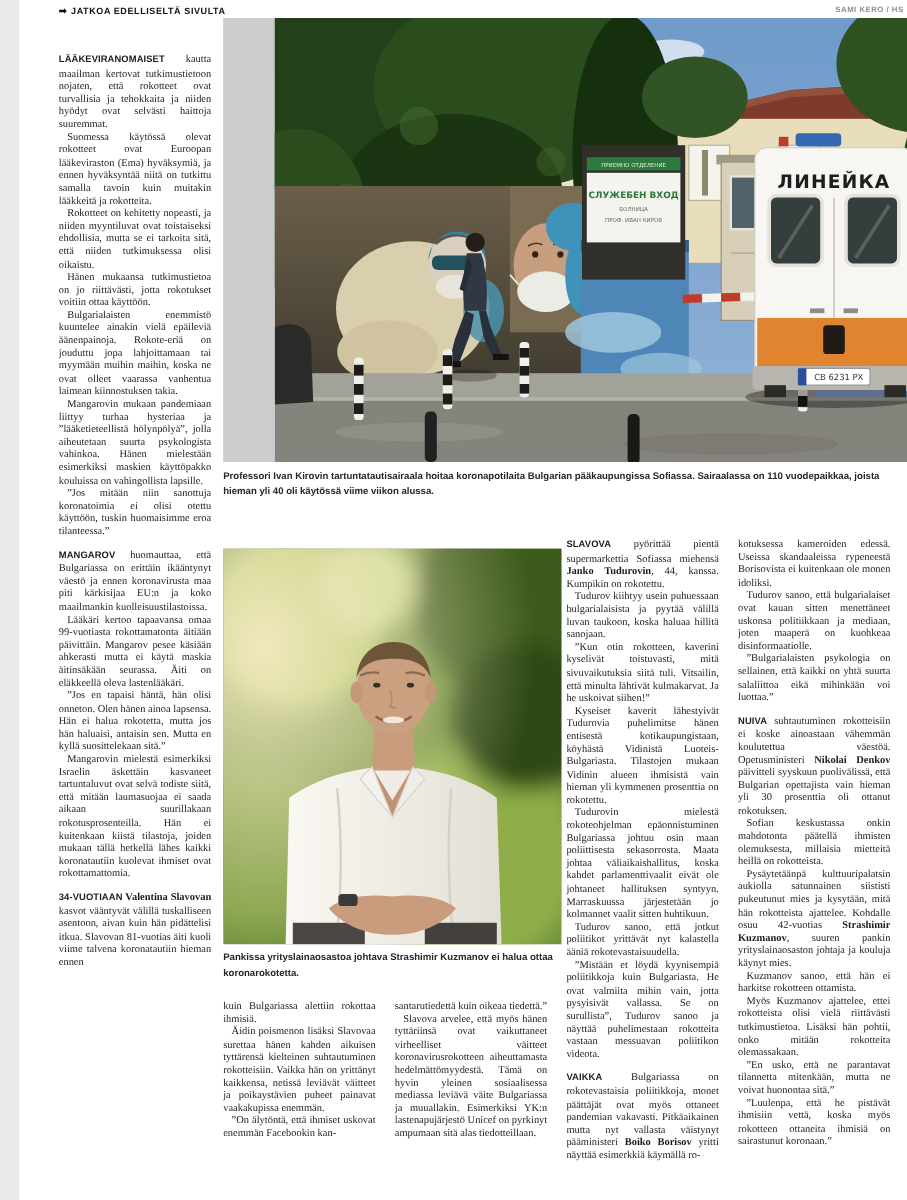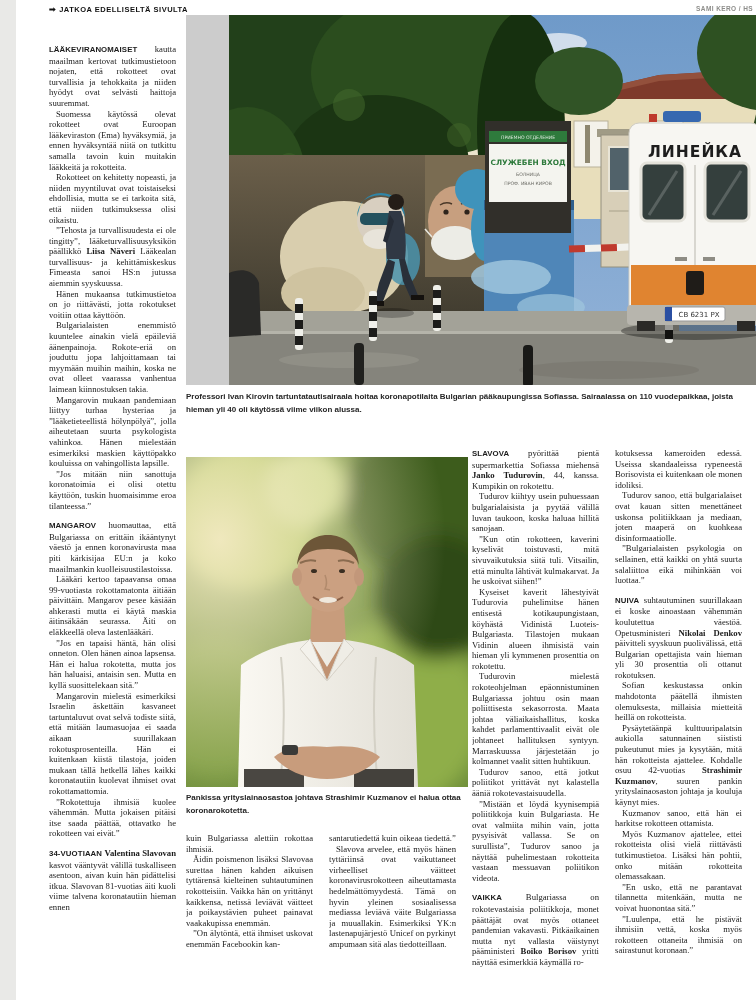--- a/index.html
+++ b/index.html
@@ -265,30 +265,28 @@
         <rect x="96" y="288" width="16" height="10" rx="3" fill="#3a3a38"></rect>
       </g>
     </svg>
   </div>
   <div class="caption" id="portraitCaption">Pankissa yrityslainaosastoa johtava Strashimir Kuzmanov ei halua ottaa koronarokotetta.</div>
 
   <div class="col" id="col1">
       <p class="noindent"><span class="lead">LÄÄKEVIRANOMAISET</span><span> kautta maailman kertovat tutkimustietoon nojaten, että rokotteet ovat turvallisia ja tehokkaita ja niiden hyödyt ovat selvästi haittoja suuremmat.</span></p>
       <p><span>Suomessa käytössä olevat rokotteet ovat Euroopan lääkeviraston (Ema) hyväksymiä, ja ennen hyväksyntää niitä on tutkittu samalla tavoin kuin muitakin lääkkeitä ja rokotteita.</span></p>
       <p><span>Rokotteet on kehitetty nopeasti, ja niiden myyntiluvat ovat toistaiseksi ehdollisia, mutta se ei tarkoita sitä, että niiden tutkimuksessa olisi oikaistu.</span></p>
-      <p><span>”Tehosta ja turvallisuudesta ei ole tingitty”, lääketurvallisuusyksikön päällikkö </span><span class="bold">Liisa Näveri</span><span> Lääkealan turvallisuus- ja kehittämiskeskus Fimeasta sanoi HS:n jutussa aiemmin syyskuussa.</span></p>
       <p><span>Hänen mukaansa tutkimustietoa on jo riittävästi, jotta rokotukset voitiin ottaa käyttöön.</span></p>
       <p><span>Bulgarialaisten enemmistö kuuntelee ainakin vielä epäileviä äänenpainoja. Rokote-eriä on jouduttu jopa lahjoittamaan tai myymään muihin maihin, koska ne ovat olleet vaarassa vanhentua laimean kiinnostuksen takia.</span></p>
       <p><span>Mangarovin mukaan pandemiaan liittyy turhaa hysteriaa ja ”lääketieteellistä hölynpölyä”, jolla aiheutetaan suurta psykologista vahinkoa. Hänen mielestään esimerkiksi maskien käyttöpakko kouluissa on vahingollista lapsille.</span></p>
       <p><span>”Jos mitään niin sanottuja koronatoimia ei olisi otettu käyttöön, tuskin huomaisimme eroa tilanteessa.”</span></p>
       <p class="noindent section"><span class="lead">MANGAROV</span><span> huomauttaa, että Bulgariassa on erittäin ikääntynyt väestö ja ennen koronavirusta maa piti kärkisijaa EU:n ja koko maailmankin kuolleisuustilastoissa.</span></p>
       <p><span>Lääkäri kertoo tapaavansa omaa 99-vuotiasta rokottamatonta äitiään päivittäin. Mangarov pesee käsiään ahkerasti mutta ei käytä maskia äitinsäkään seurassa. Äiti on eläkkeellä oleva lastenlääkäri.</span></p>
       <p><span>”Jos en tapaisi häntä, hän olisi onneton. Olen hänen ainoa lapsensa. Hän ei halua rokotetta, mutta jos hän haluaisi, antaisin sen. Mutta en kyllä suosittelekaan sitä.”</span></p>
       <p><span>Mangarovin mielestä esimerkiksi Israelin äskettäin kasvaneet tartuntaluvut ovat selvä todiste siitä, että mitään laumasuojaa ei saada aikaan suurillakaan rokotusprosenteilla. Hän ei kuitenkaan kiistä tilastoja, joiden mukaan tällä hetkellä lähes kaikki koronatautiin kuolevat ihmiset ovat rokottamattomia.</span></p>
-      <p><span>”Rokotettuja ihmisiä kuolee vähemmän. Mutta jokaisen pitäisi itse saada päättää, ottavatko he rokotteen vai eivät.”</span></p>
       <p class="noindent section"><span class="lead">34-VUOTIAAN</span><span> </span><span class="bold">Valentina Slavovan</span><span> kasvot vääntyvät välillä tuskalliseen asentoon, aivan kuin hän pidättelisi itkua. Slavovan 81-vuotias äiti kuoli viime talvena koronatautiin hieman ennen</span></p>
     </div>
   <div class="col" id="col2">
       <p class="noindent"><span>kuin Bulgariassa alettiin rokottaa ihmisiä.</span></p>
       <p><span>Äidin poismenon lisäksi Slavovaa surettaa hänen kahden aikuisen tyttärensä kielteinen suhtautuminen rokotteisiin. Vaikka hän on yrittänyt kaikkensa, netissä leviävät väitteet ja poikaystävien puheet painavat vaakakupissa enemmän.</span></p>
       <p><span>”On älytöntä, että ihmiset uskovat enemmän Facebookin kan-</span></p>
     </div>
   <div class="col" id="col3">
       <p class="noindent"><span>santarutiedettä kuin oikeaa tiedettä.”</span></p>
       <p><span>Slavova arvelee, että myös hänen tyttäriinsä ovat vaikuttaneet virheelliset väitteet koronavirusrokotteen aiheuttamasta hedelmättömyydestä. Tämä on hyvin yleinen sosiaalisessa mediassa leviävä väite Bulgariassa ja muuallakin. Esimerkiksi YK:n lastenapujärjestö Unicef on pyrkinyt ampumaan sitä alas tiedotteillaan.</span></p>
@@ -300,21 +298,21 @@
       <p><span>Kyseiset kaverit lähestyivät Tudurovia puhelimitse hänen entisestä kotikaupungistaan, köyhästä Vidinistä Luoteis-Bulgariasta. Tilastojen mukaan Vidinin alueen ihmisistä vain hieman yli kymmenen prosenttia on rokotettu.</span></p>
       <p><span>Tudurovin mielestä rokoteohjelman epäonnistuminen Bulgariassa johtuu osin maan poliittisesta sekasorrosta. Maata johtaa väliaikaishallitus, koska kahdet parlamenttivaalit eivät ole johtaneet hallituksen syntyyn. Marraskuussa järjestetään jo kolmannet vaalit sitten huhtikuun.</span></p>
       <p><span>Tudurov sanoo, että jotkut poliitikot yrittävät nyt kalastella ääniä rokotevastaisuudella.</span></p>
       <p><span>”Mistään et löydä kyynisempiä poliitikkoja kuin Bulgariasta. He ovat valmiita mihin vain, jotta pysyisivät vallassa. Se on surullista”, Tudurov sanoo ja näyttää puhelimestaan rokotteita vastaan messuavan poliitikon videota.</span></p>
       <p class="noindent section"><span class="lead">VAIKKA</span><span> Bulgariassa on rokotevastaisia poliitikkoja, monet päättäjät ovat myös ottaneet pandemian vakavasti. Pitkäaikainen mutta nyt vallasta väistynyt pääministeri </span><span class="bold">Boiko Borisov</span><span> yritti näyttää esimerkkiä käymällä ro-</span></p>
     </div>
   <div class="col" id="col5">
       <p class="noindent"><span>kotuksessa kameroiden edessä. Useissa skandaaleissa rypeneestä Borisovista ei kuitenkaan ole monen idoliksi.</span></p>
       <p><span>Tudurov sanoo, että bulgarialaiset ovat kauan sitten menettäneet uskonsa politiikkaan ja mediaan, joten maaperä on kuohkeaa disinformaatiolle.</span></p>
       <p><span>”Bulgarialaisten psykologia on sellainen, että kaikki on yhtä suurta salaliittoa eikä mihinkään voi luottaa.”</span></p>
-      <p class="noindent section"><span class="lead">NUIVA</span><span> suhtautuminen suurillakaan ei koske ainoastaan vähemmän koulutettua väestöä. Opetusministeri </span><span class="bold">Nikolai Denkov</span><span> päivitteli syyskuun puolivälissä, että Bulgarian opettajista vain hieman yli 30 prosenttia oli ottanut rokotuksen.</span></p>
+      <p class="noindent section"><span class="lead">NUIVA</span><span> suhtautuminen rokotteisiin ei koske ainoastaan vähemmän koulutettua väestöä. Opetusministeri </span><span class="bold">Nikolai Denkov</span><span> päivitteli syyskuun puolivälissä, että Bulgarian opettajista vain hieman yli 30 prosenttia oli ottanut rokotuksen.</span></p>
       <p><span>Sofian keskustassa onkin mahdotonta päätellä ihmisten olemuksesta, millaisia mietteitä heillä on rokotteista.</span></p>
       <p><span>Pysäytetäänpä kulttuuripalatsin aukiolla satunnainen siististi pukeutunut mies ja kysytään, mitä hän rokotteista ajattelee. Kohdalle osuu 42-vuotias </span><span class="bold">Strashimir Kuzmanov</span><span>, suuren pankin yrityslainaosaston johtaja ja kouluja käynyt mies.</span></p>
       <p><span>Kuzmanov sanoo, että hän ei harkitse rokotteen ottamista.</span></p>
       <p><span>Myös Kuzmanov ajattelee, ettei rokotteista olisi vielä riittävästi tutkimustietoa. Lisäksi hän pohtii, onko mitään rokotteita olemassakaan.</span></p>
       <p><span>”En usko, että ne parantavat tilannetta mitenkään, mutta ne voivat huonontaa sitä.”</span></p>
       <p><span>”Luulenpa, että he pistävät ihmisiin vettä, koska myös rokotteen ottaneita ihmisiä on sairastunut koronaan.”</span></p>
     </div>
 
 </div>
 

